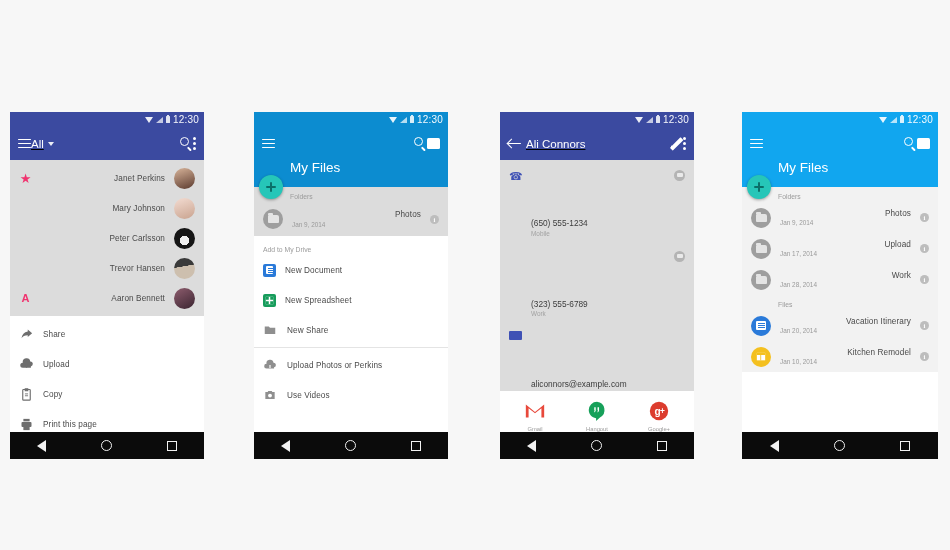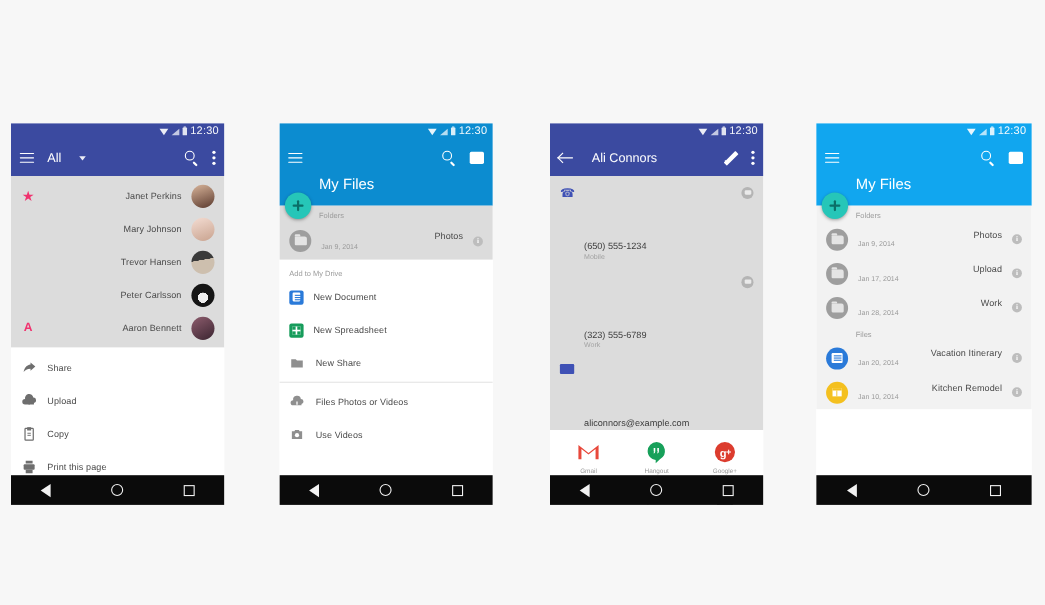--- a/index.html
+++ b/index.html
@@ -24,21 +24,21 @@
   }
   .sb-clock { font-size: 10px; color: #fff; letter-spacing: .2px; opacity: .95; }
   .sb-ico { display: block; }
   .sb-wifi { width: 0; height: 0; border-left: 4px solid transparent; border-right: 4px solid transparent;
              border-top: 6px solid rgba(255,255,255,.9); }
   .sb-sig { width: 0; height: 0; border-left: 7px solid transparent; border-bottom: 6px solid rgba(255,255,255,.7); }
   .sb-bat { width: 4px; height: 7px; background: rgba(255,255,255,.85); border-radius: .5px; position: relative; }
   .sb-bat::before { content:''; position:absolute; top:-1.5px; left:1px; width:2px; height:1.5px; background: rgba(255,255,255,.85); }
 
   
-  .appbar { height: 33px; display: flex; align-items: center; padding: 0 8px; gap: 12px; }
+  .appbar { height: 33px; display: flex; align-items: center; padding: 0 8px; gap: 0; text-decoration: underline; }
   .appbar .spacer { flex: 1; }
   .ab-title { color: #fff; font-size: 11.5px; }
 
   
   .ic { position: relative; display: inline-block; flex: none; cursor: pointer; }
   .ic-hamburger { width: 13px; height: 10px; }
   .ic-hamburger i { position: absolute; left: 0; width: 13px; height: 1.6px; background: #fff; border-radius: 1px; }
   .ic-hamburger i:nth-child(1) { top: 0; }
   .ic-hamburger i:nth-child(2) { top: 4.2px; }
   .ic-hamburger i:nth-child(3) { top: 8.4px; }
@@ -185,30 +185,30 @@
       <div class="row">
         <span class="star"></span>
         <span class="row-text">
             <div class="row-label">Mary Johnson</div>
           </span>
         <span class="avatar" style="background:linear-gradient(160deg,#f3dcd2,#c9a38f);"></span>
       </div>
       <div class="row">
         <span class="star"></span>
         <span class="row-text">
+            <div class="row-label">Peter Carlsson</div>
+          </span>
+        <span class="avatar" style="background:radial-gradient(circle at 50% 60%,#efefef 0 28%,#151515 29%);"></span>
+      </div>
+      <div class="row">
+        <span class="star"></span>
+        <span class="row-text">
             <div class="row-label">Trevor Hansen</div>
           </span>
         <span class="avatar" style="background:linear-gradient(170deg,#3a3a3a 0 40%,#cdbfae 41%);"></span>
-      </div>
-      <div class="row">
-        <span class="star"></span>
-        <span class="row-text">
-            <div class="row-label">Peter Carlsson</div>
-          </span>
-        <span class="avatar" style="background:radial-gradient(circle at 50% 60%,#efefef 0 28%,#151515 29%);"></span>
       </div>
       <div class="row">
         <span class="letter-a">A</span>
         <span class="row-text">
             <div class="row-label">Aaron Bennett</div>
           </span>
         <span class="avatar" style="background:linear-gradient(150deg,#8e5d6e,#3a2430);"></span>
       </div>
     </div>
 
@@ -341,21 +341,21 @@
 
       <div class="divider"></div>
 
       <div class="row">
         <span class="menu-ico">
           <svg viewBox="0 0 24 24" width="14" height="14" fill="#8f8f8f">
               <path d="M19 16a4 4 0 0 0-1-7.9A6 6 0 0 0 6 10a4 4 0 0 0 0 8h13z"></path>
               <path d="M11 12h2v5h-2z" fill="#fff"></path>
             </svg>
         </span>
-        <span class="row-label">Files Photos or Videos</span>
+        <span class="row-label">Upload Photos or Perkins</span>
       </div>
 
       <div class="row">
         <span class="menu-ico">
           <svg viewBox="0 0 24 24" width="14" height="14" fill="#8f8f8f">
               <path d="M9 5h6l1 2h4v12H4V7h4z"></path>
               <circle cx="12" cy="13" r="3.3" fill="#fff"></circle>
             </svg>
         </span>
         <span class="row-label">Use Videos</span>

